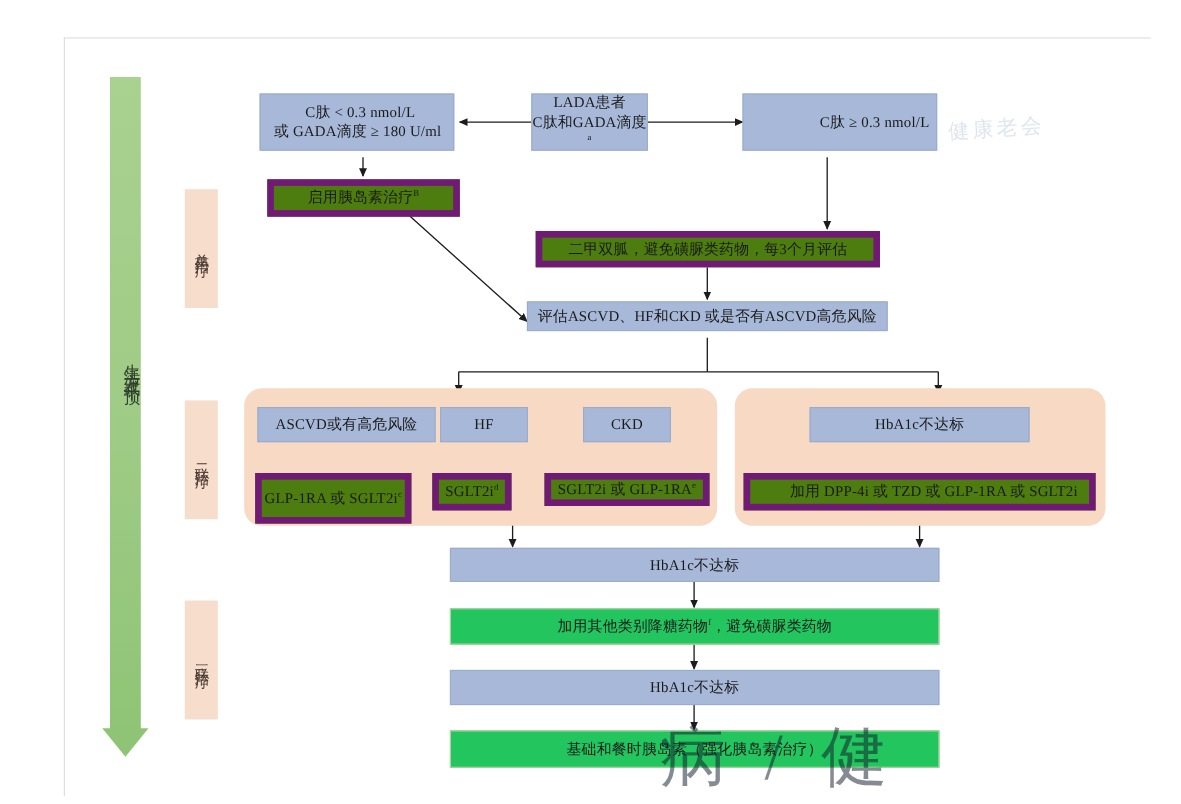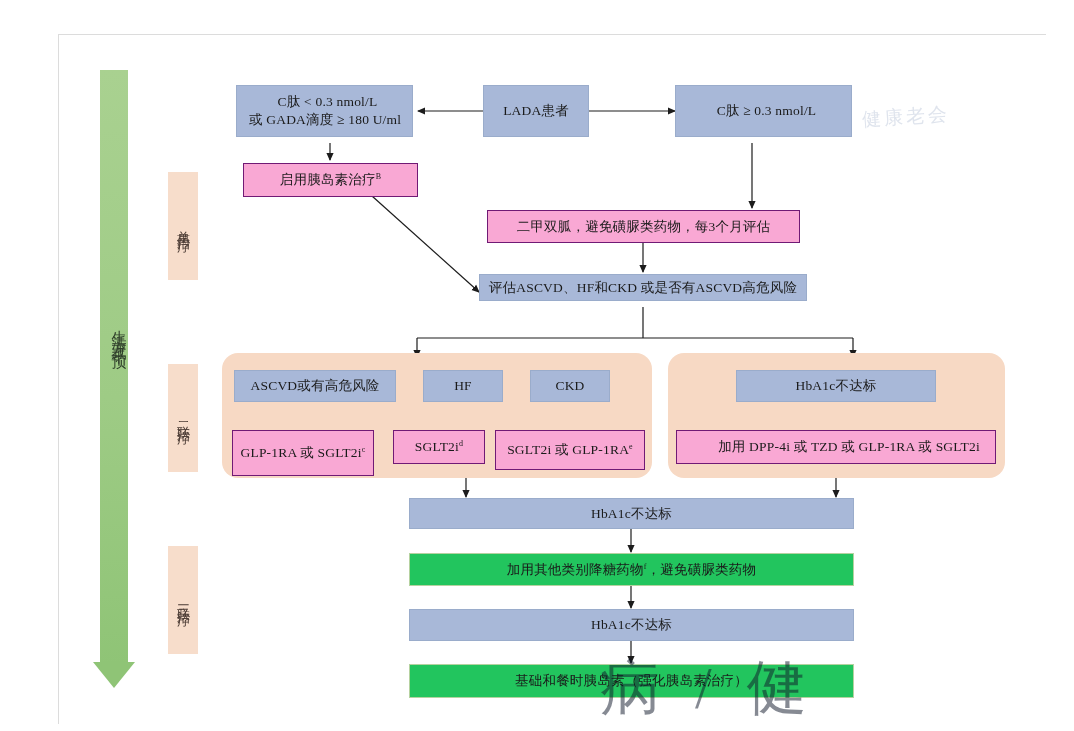--- a/index.html
+++ b/index.html
@@ -14,21 +14,21 @@
     background:#fff;box-sizing:border-box;
   }
   .node{
     position:absolute;box-sizing:border-box;
     display:flex;align-items:center;justify-content:center;
     text-align:center;line-height:1.32;
     font-size:13.5px;letter-spacing:.2px;
     padding:3px 6px;
   }
   .blue{background:#a8b8d8;border:1px solid #9aaccb;}
-  .green{background:#f9a8d4;border:1px solid #701a75;}
+  .green{background:#4d7c0f;border:6px solid #701a75;}
   .green-soft{background:#22c55e;border:1px solid #b5d2a0;}
   .two-line{flex-direction:column;}
   .two-line span{display:block;white-space:nowrap;}
   .nowrap{white-space:nowrap;}
 
   
   .panel{
     position:absolute;background:#f7d9c4;border-radius:16px;
   }
   
@@ -126,60 +126,61 @@
 </div>
 <div class="stage" style="left:168px;top:546px;height:108px;">
   <span>三联治疗</span>
 </div>
 
 <div class="panel" style="left:222px;top:353px;width:430px;height:125px;"></div>
 <div class="panel" style="left:668px;top:353px;width:337px;height:125px;"></div>
 
 <div class="node blue two-line" style="left:483px;top:85px;width:106px;height:52px;">
   <span>LADA患者</span>
+  <span><span>C肽和GADA滴度</span><sup>a</sup></span>
 </div>
 
 <div class="node blue two-line" style="left:236px;top:85px;width:177px;height:52px;align-items:flex-start;justify-content:center;padding-left:12px;">
   <span style="text-align:center;width:100%;">C肽 &lt; 0.3 nmol/L</span>
   <span style="text-align:left;width:100%;">或 GADA滴度 ≥ 180 U/ml</span>
 </div>
 
 <div class="node blue two-line" style="left:675px;top:85px;width:177px;height:52px;align-items:flex-start;padding-left:12px;">
-  <span style="text-align:center;width:100%;">C肽 ≥ 0.3 nmol/L</span>
+  <span style="text-align:right;width:100%;">C肽 ≥ 0.3 nmol/L</span>
 </div>
 
 <div class="node green" style="left:243px;top:163px;width:175px;height:34px;">
   <span class="nowrap"><span>启用胰岛素治疗</span><sup>B</sup></span>
 </div>
 
 <div class="node green" style="left:487px;top:210px;width:313px;height:33px;">
   <span class="nowrap">二甲双胍，避免磺脲类药物，每3个月评估</span>
 </div>
 
 <div class="node blue" style="left:479px;top:274px;width:328px;height:27px;">
   <span class="nowrap">评估ASCVD、HF和CKD 或是否有ASCVD高危风险</span>
 </div>
 
 <div class="node blue" style="left:234px;top:370px;width:162px;height:32px;">
   <span class="nowrap">ASCVD或有高危风险</span>
 </div>
-<div class="node blue" style="left:423px;top:370px;width:80px;height:32px;text-align:right;">
+<div class="node blue" style="left:400px;top:370px;width:80px;height:32px;text-align:right;">
   <span>HF</span>
 </div>
 <div class="node blue" style="left:530px;top:370px;width:80px;height:32px;">
   <span>CKD</span>
 </div>
 
 <div class="node green" style="left:232px;top:430px;width:142px;height:46px;">
   <span class="nowrap"><span>GLP-1RA 或 SGLT2i</span><sup>c</sup></span>
 </div>
-<div class="node green" style="left:393px;top:430px;width:92px;height:34px;">
+<div class="node green" style="left:393px;top:430px;width:72px;height:34px;">
   <span class="nowrap"><span>SGLT2i</span><sup>d</sup></span>
 </div>
-<div class="node green" style="left:495px;top:430px;width:150px;height:40px;">
+<div class="node green" style="left:495px;top:430px;width:150px;height:30px;">
   <span class="nowrap"><span>SGLT2i 或 GLP-1RA</span><sup>e</sup></span>
 </div>
 
 <div class="node blue" style="left:736px;top:370px;width:200px;height:32px;">
   <span class="nowrap">HbA1c不达标</span>
 </div>
 <div class="node green" style="left:676px;top:430px;width:320px;height:34px;padding-left:32px;">
   <span class="nowrap">加用 DPP-4i 或 TZD 或 GLP-1RA 或 SGLT2i</span>
 </div>
 

